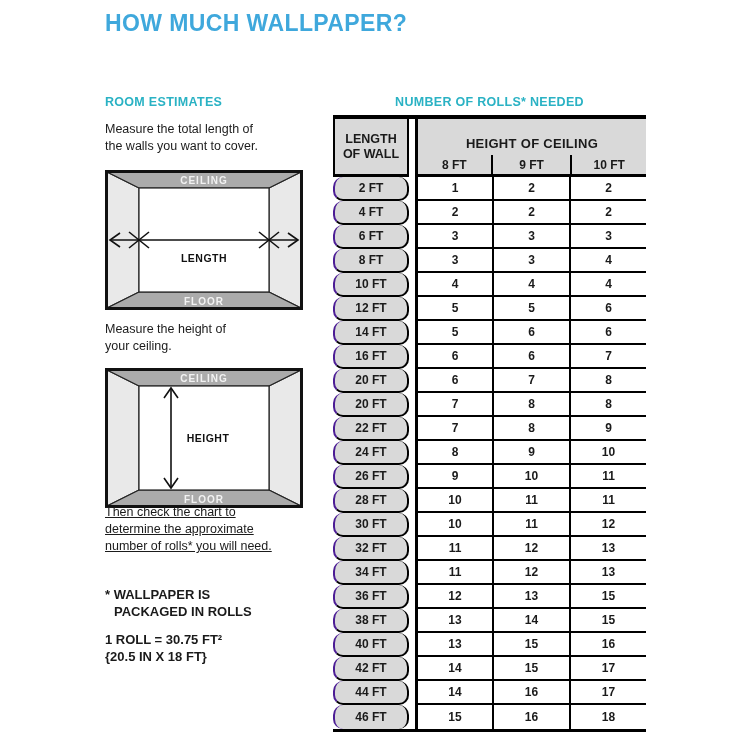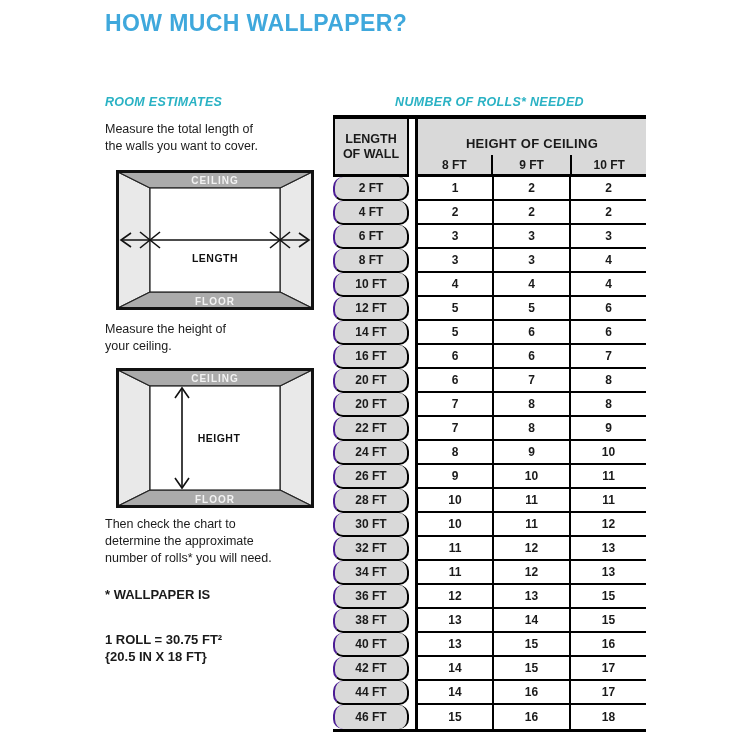--- a/index.html
+++ b/index.html
@@ -12,36 +12,35 @@
   .abs { position:absolute; }
 
   
   .page-title {
     left:105px; top:10px; font-size:23px; font-weight:bold;
     letter-spacing:.4px; color:var(--title-blue);
   }
   .section-head {
     font-size:12.5px; font-weight:bold; letter-spacing:.3px;
     color:var(--section-teal);
-    font-style:italic;
   }
   .head-left { left:105px; top:95px; }
   .head-table { left:333px; top:95px; width:313px; text-align:center; }
 
   
   .para { left:105px; width:210px; font-size:12.5px; line-height:17px; color:#1b1b1b; }
   .p1 { top:121px; }
   .p2 { top:321px; }
-  .p3 { top:516px; }
+  .p3 { top:504px;text-decoration:underline; }
   .note { left:105px; top:586px; font-size:13px; line-height:17px; font-weight:bold; }
   .note .ind { padding-left:9px; }
   .rollinfo { left:105px; top:631px; font-size:13px; line-height:17px; font-weight:bold; }
 
   
-  .diag { left:116px; width:198px; height:107px; }
+  .diag { left:105px; width:198px; height:107px; }
   .d1 { top:170px; }
   .d2 { top:368px; }
   svg text { font-family:"Liberation Sans","DejaVu Sans",sans-serif; font-weight:bold; }
   .room-label { font-size:10px; fill:var(--label-white); letter-spacing:1px; }
   .dim-label { font-size:10.5px; fill:#111; letter-spacing:.5px; }
 
   
   .tbl {
     left:333px; top:115px; width:313px;
     border-top:4px solid #000; border-bottom:3px solid #000;
@@ -146,20 +145,21 @@
 </div>
 
 <div class="abs para p3">
   <div>Then check the chart to</div>
   <div>determine the approximate</div>
   <div>number of rolls* you will need.</div>
 </div>
 
 <div class="abs note">
   <div>* WALLPAPER IS</div>
+  <div class="ind">PACKAGED IN ROLLS</div>
 </div>
 
 <div class="abs rollinfo">
   <div>1 ROLL = 30.75 FT²</div>
   <div>{20.5 IN X 18 FT}</div>
 </div>
 
 <div class="abs tbl">
   <div class="thead">
     <div class="corner">

